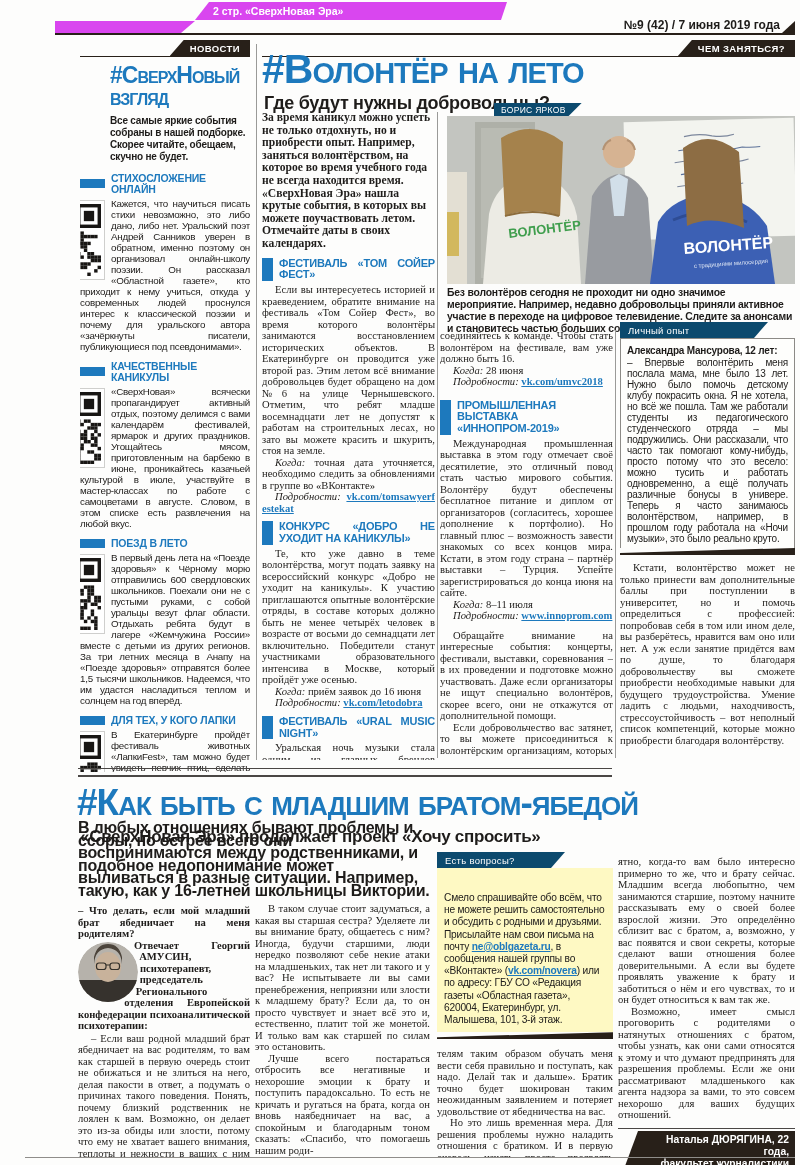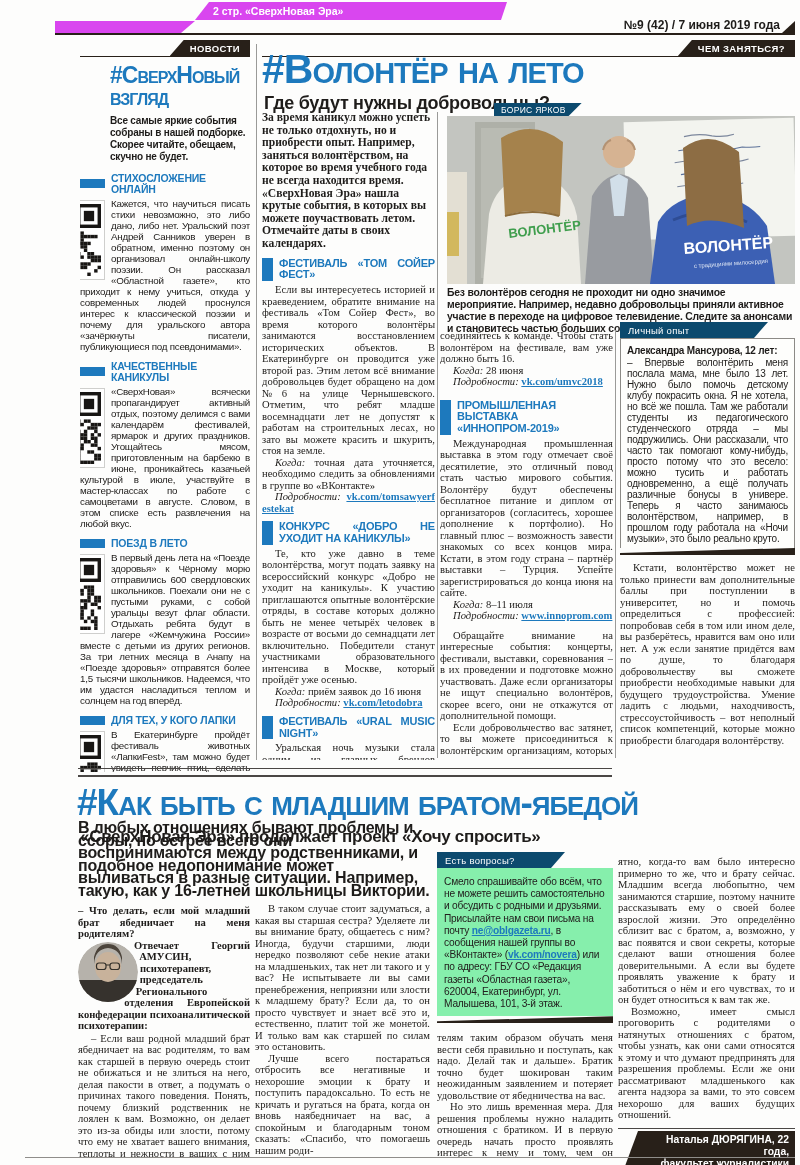--- a/index.html
+++ b/index.html
@@ -84,21 +84,21 @@
   #a-col1{left:78px;top:905px;width:172px;height:253px;overflow:hidden}
   #a-col2{left:255px;top:903px;width:175px;height:255px;overflow:hidden}
   #a-col34wrap{left:437px;top:852px;width:176px;height:306px;overflow:hidden}
   #a-col4{left:618px;top:856px;width:177px;height:262px;overflow:hidden}
   #a-byline{left:618px;top:1122px;width:177px}
   .question{font-weight:bold;text-indent:13px;margin-bottom:4px}
   .portrait{float:left;width:60px;height:60px;border-radius:50%;overflow:hidden;margin:2px 6px 2px 0;
     shape-outside:circle(32px at 30px 30px)}
   .portrait svg{width:100%;height:100%;display:block}
   .ansintro{font-weight:bold}
-  .qbox{background:#86efac;padding:8px 7px 6px;font-size:10.2px;line-height:12.2px;letter-spacing:-.2px;color:#22201e}
+  .qbox{background:#fef9c3;padding:24px 7px 6px;font-size:10.2px;line-height:12.2px;letter-spacing:-.2px;color:#22201e}
   .qbox .lnk{font-weight:bold}
   #a-col3{margin-top:9px}
 </style>
 </head>
 <body>
 
 <div class="abs dark hbar1">2 стр. «СверхНовая Эра»</div>
 <div class="abs dark hbar2"></div>
 <div class="abs issue">№9 (42) / 7 июня 2019 года</div>
 <div class="abs endcap"></div>

